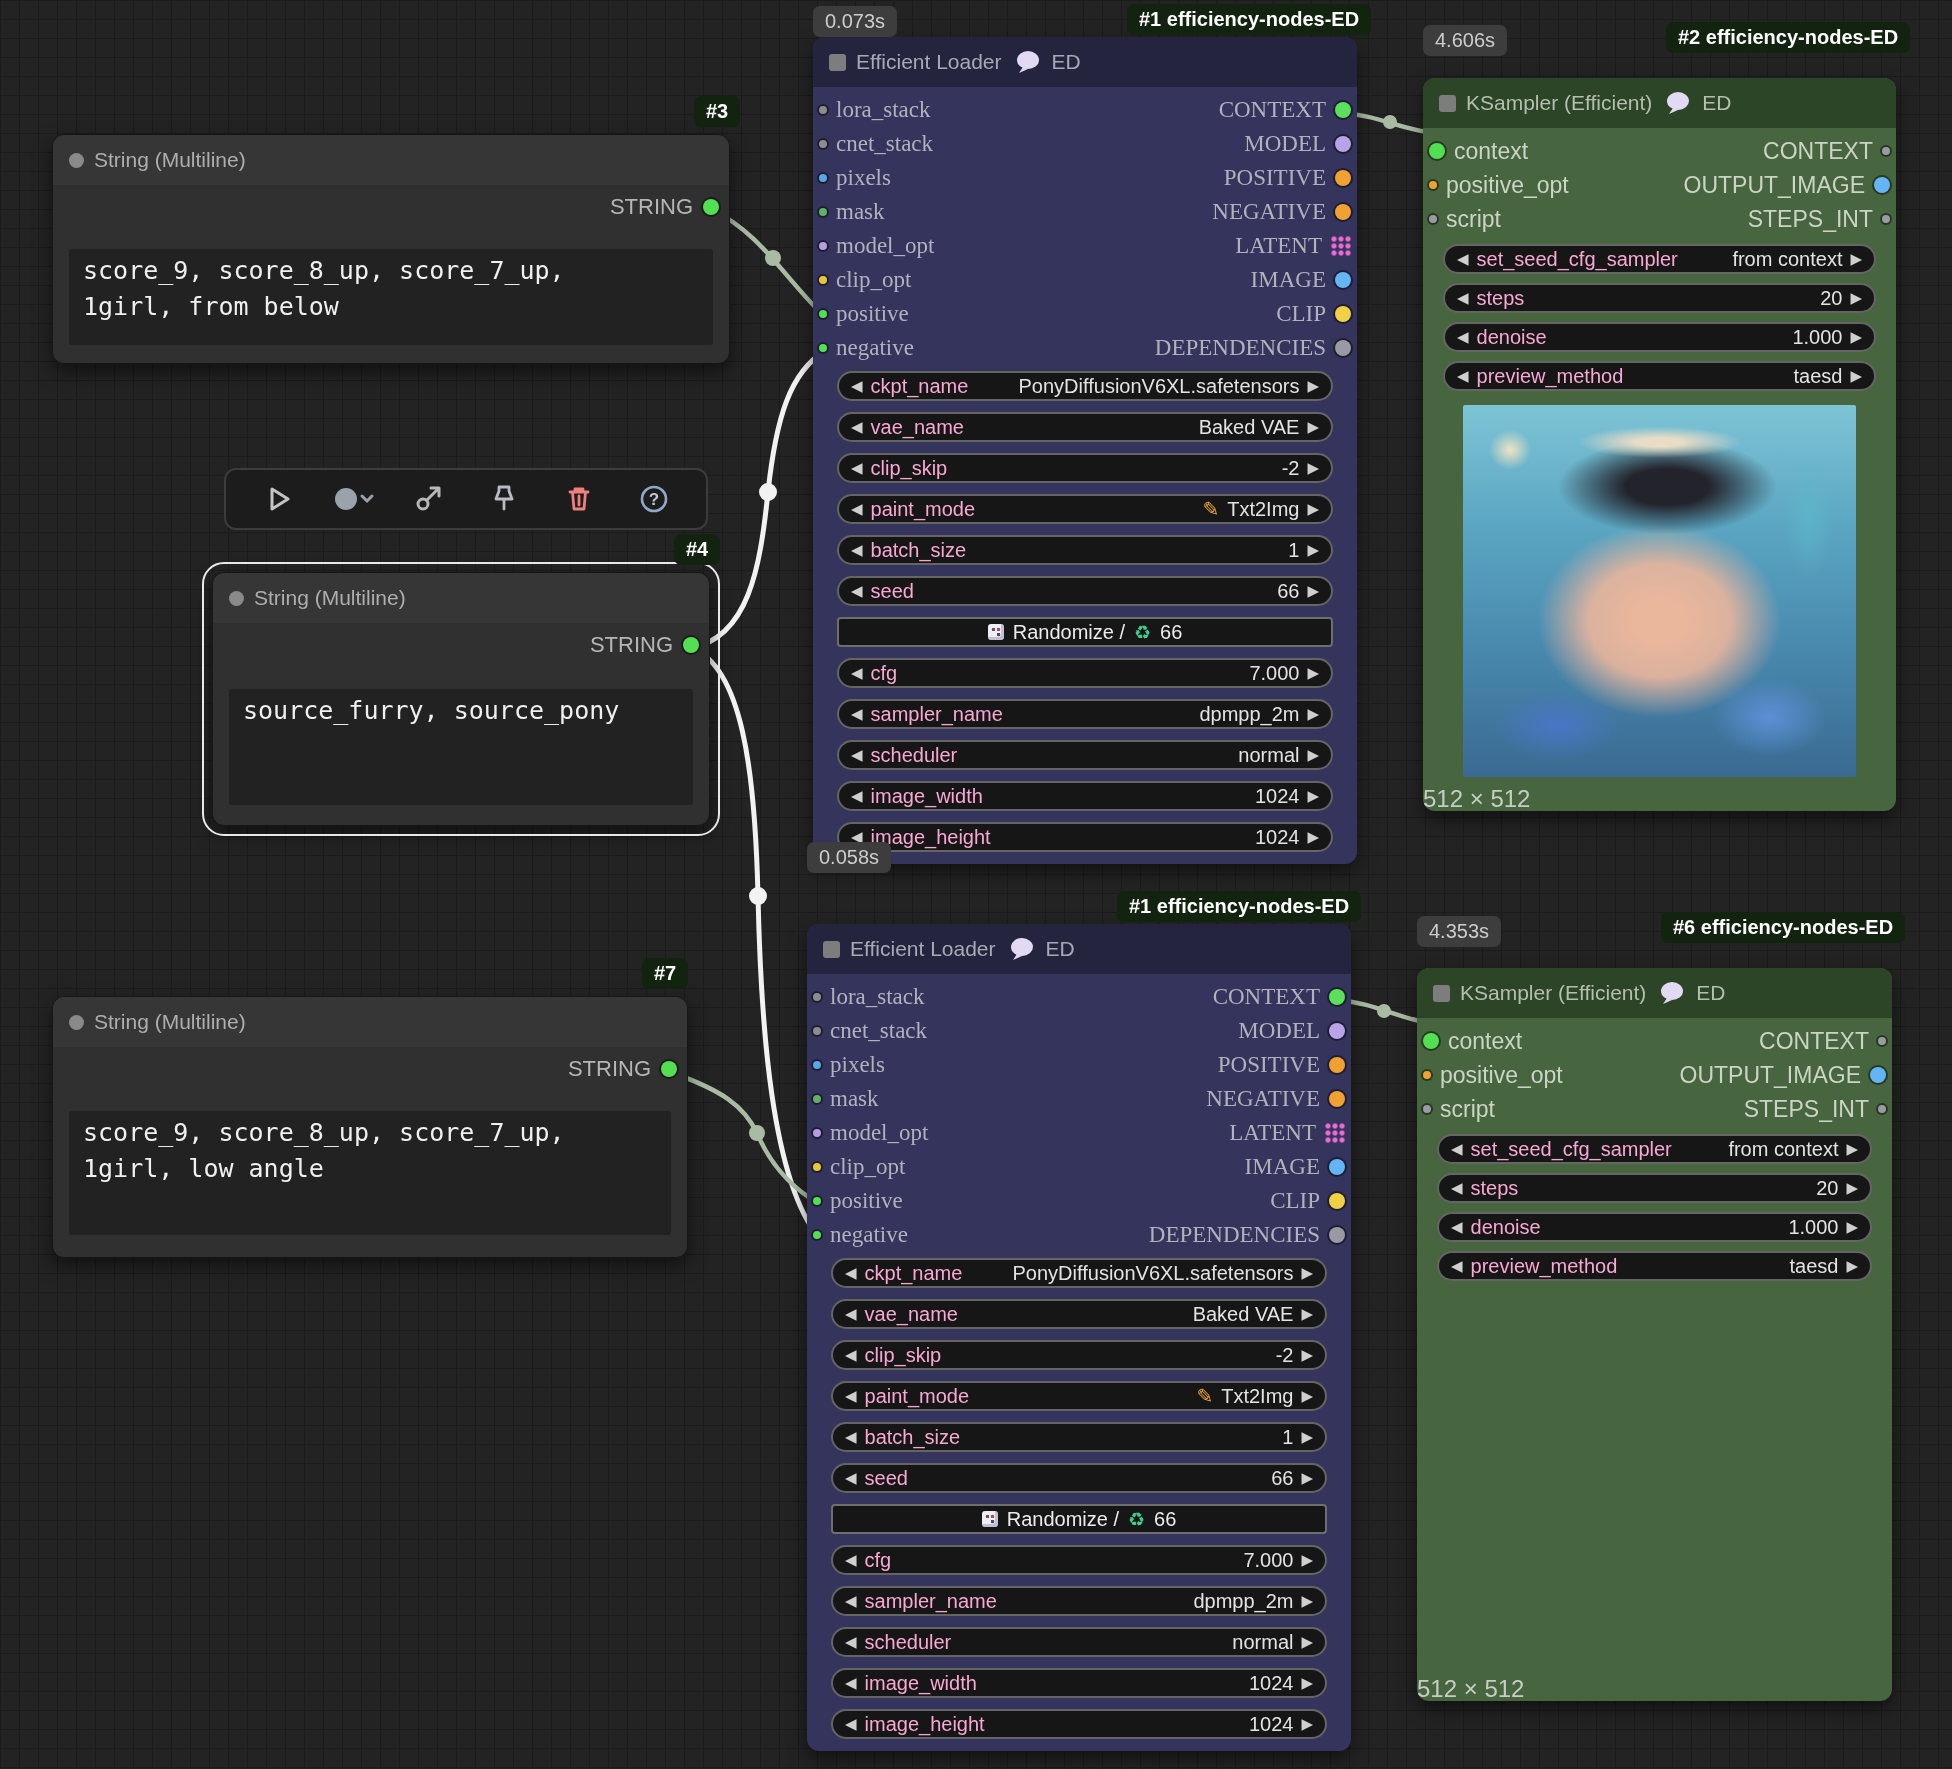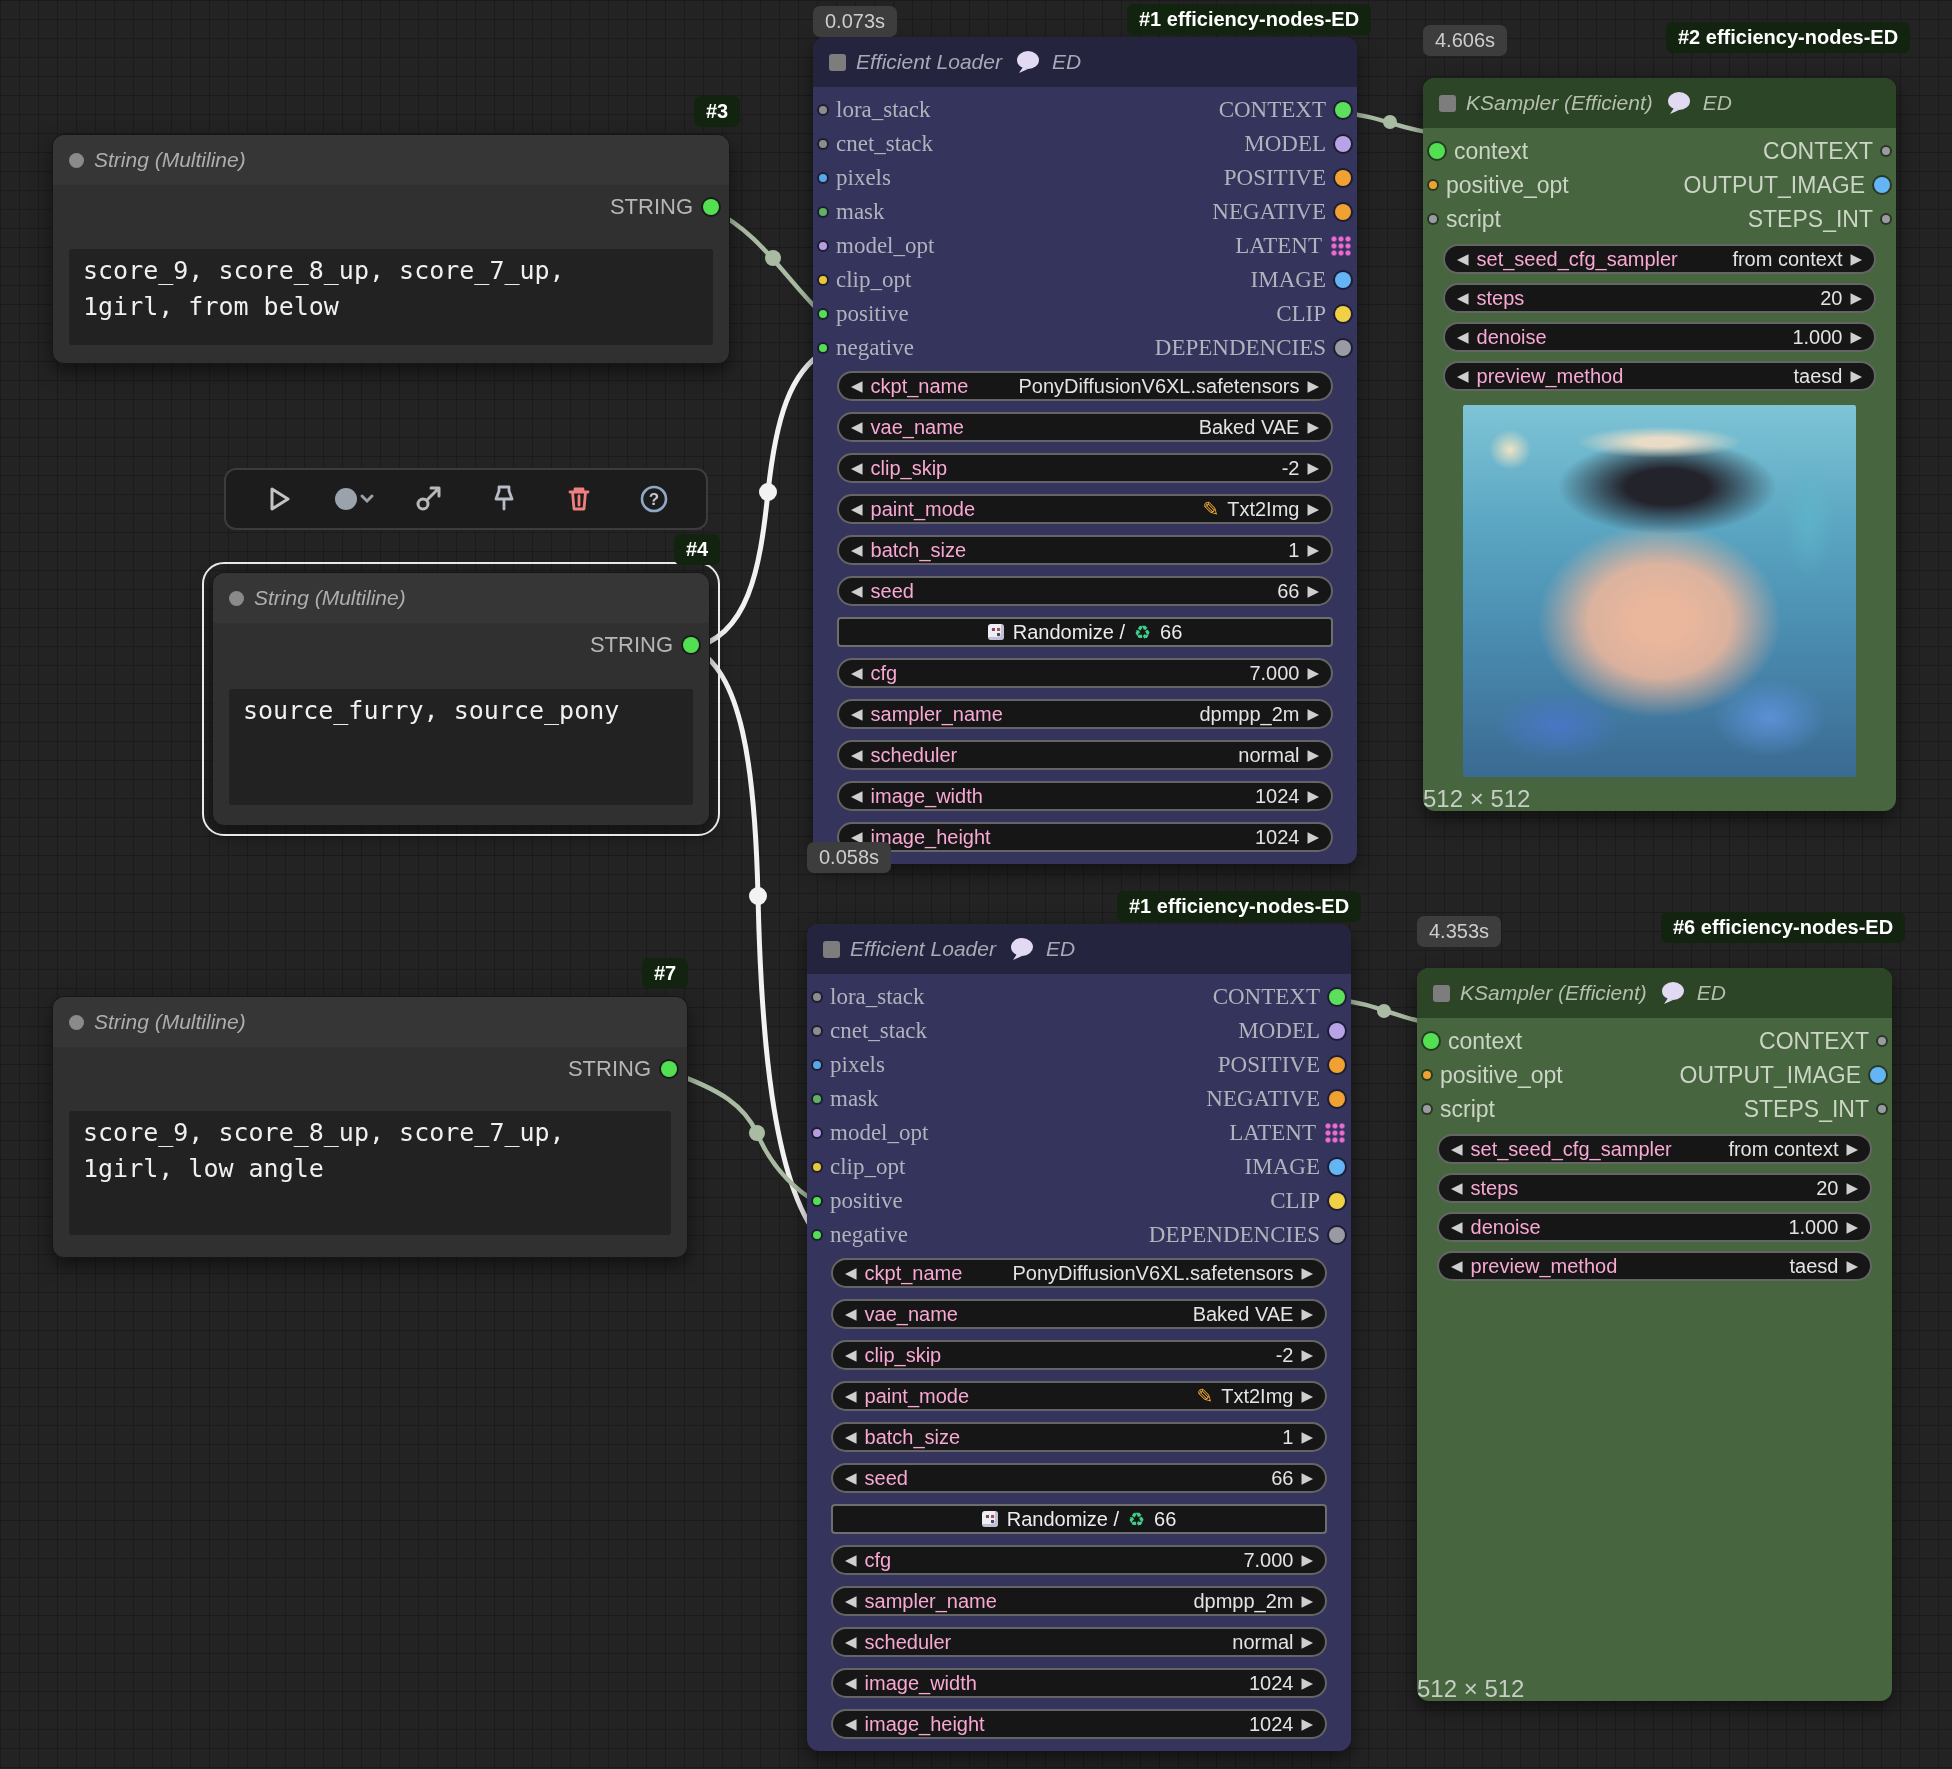--- a/index.html
+++ b/index.html
@@ -6,21 +6,21 @@
   *{box-sizing:border-box;}
   .canvas{position:relative;width:1952px;height:1769px;overflow:hidden;
     background-color:#232323;
     background-image:linear-gradient(#1b1b1b 1px,transparent 1px),linear-gradient(90deg,#1b1b1b 1px,transparent 1px);
     background-size:19px 19px;
     font-family:"Liberation Sans",sans-serif;color:#ccc;}
   .wires{position:absolute;left:0;top:0;z-index:1;pointer-events:none;}
   .node{position:absolute;z-index:2;border-radius:12px;box-shadow:0 8px 18px rgba(0,0,0,.5);}
   .nheader{height:50px;display:flex;align-items:center;gap:10px;padding:0 16px;
     border-radius:12px 12px 0 0;font-size:21px;}
-  .ntitle{white-space:nowrap;font-style:italic;}
+  .ntitle{white-space:nowrap;}
   
   .loader{background:#34345c;}
   .loader .nheader{background:#24243e;color:#a9a9b6;}
   .sampler{background:#47663f;margin-top:20px;}
   .sampler .nheader{background:#2c4527;color:#b4bfae;}
   .collapse{width:17px;height:17px;background:#7d7d7d;border-radius:3px;flex:none;}
   .bubble{flex:none;margin-left:2px;}
   .ports{margin-top:6px;}
   .port-row{height:34px;display:flex;align-items:center;justify-content:space-between;padding:0 6px;}
   .port-in,.port-out{display:flex;align-items:center;gap:9px;}

